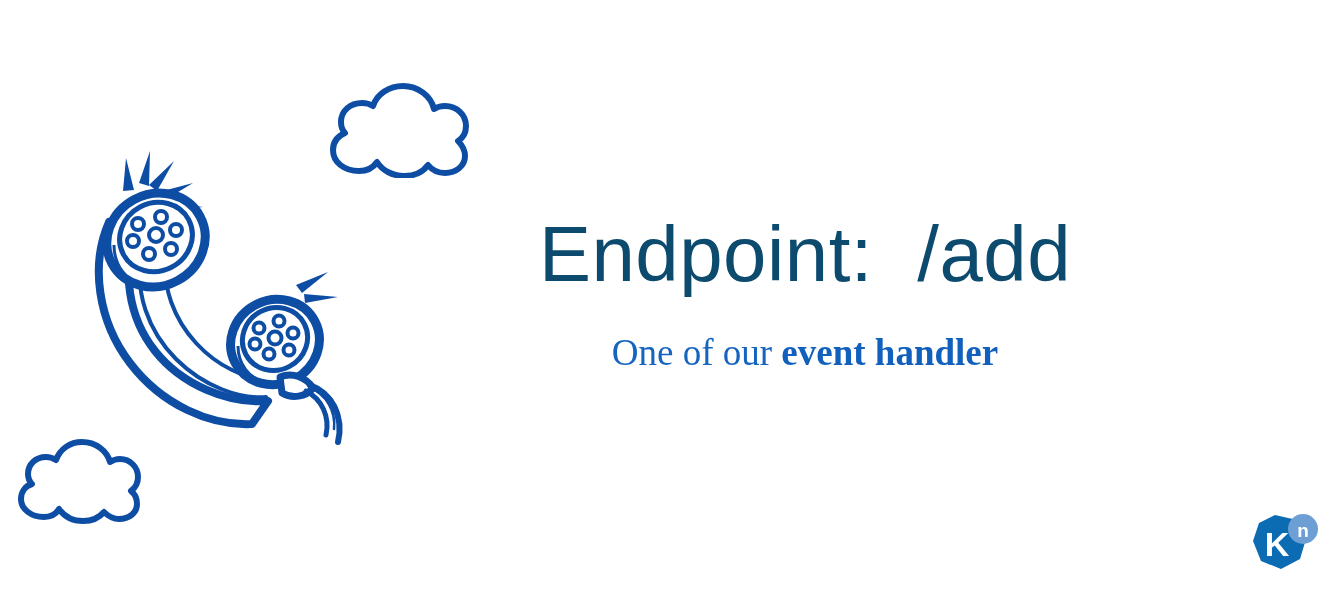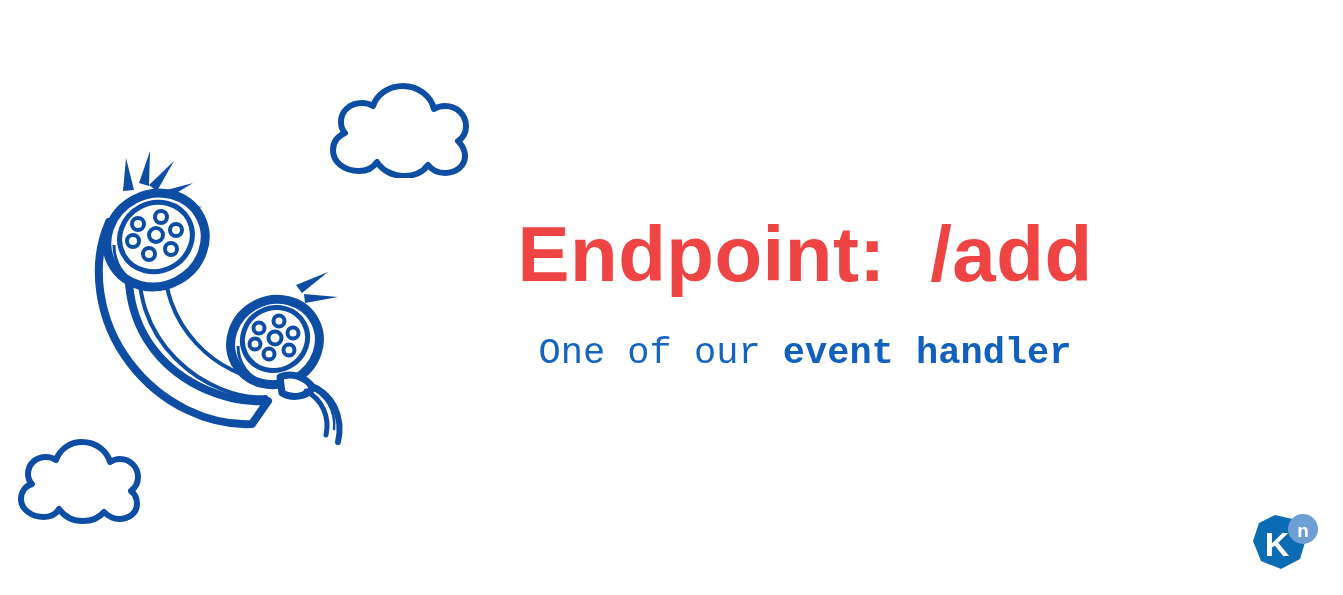--- a/index.html
+++ b/index.html
@@ -49,33 +49,33 @@
   
   #text-block {
     position: absolute;
     left: 440px;
     top: 215px;
     width: 730px;
     text-align: center;
   }
   #slide-title {
     font-family: "Liberation Sans", sans-serif;
-    font-weight: 700;
+    font-weight: 400;
     font-size: 78px;
     line-height: 1.0;
     letter-spacing: 0.5px;
-    color: #ef4444;
+    color: #0c4a6e;
     margin: 0;
     white-space: pre;
   }
   #subtitle-block {
     margin-top: 34px;
   }
   .subtitle-line {
-    font-family: Liberation Mono, monospace;
+    font-family: Liberation Serif, serif;
     font-weight: 400;
     font-size: 37px;
     line-height: 1.42;
     color: #1565C0;
     margin: 12px;
     white-space: pre;
   }
   .subtitle-line .strong {
     font-weight: 700;
     color: #1160BD;

